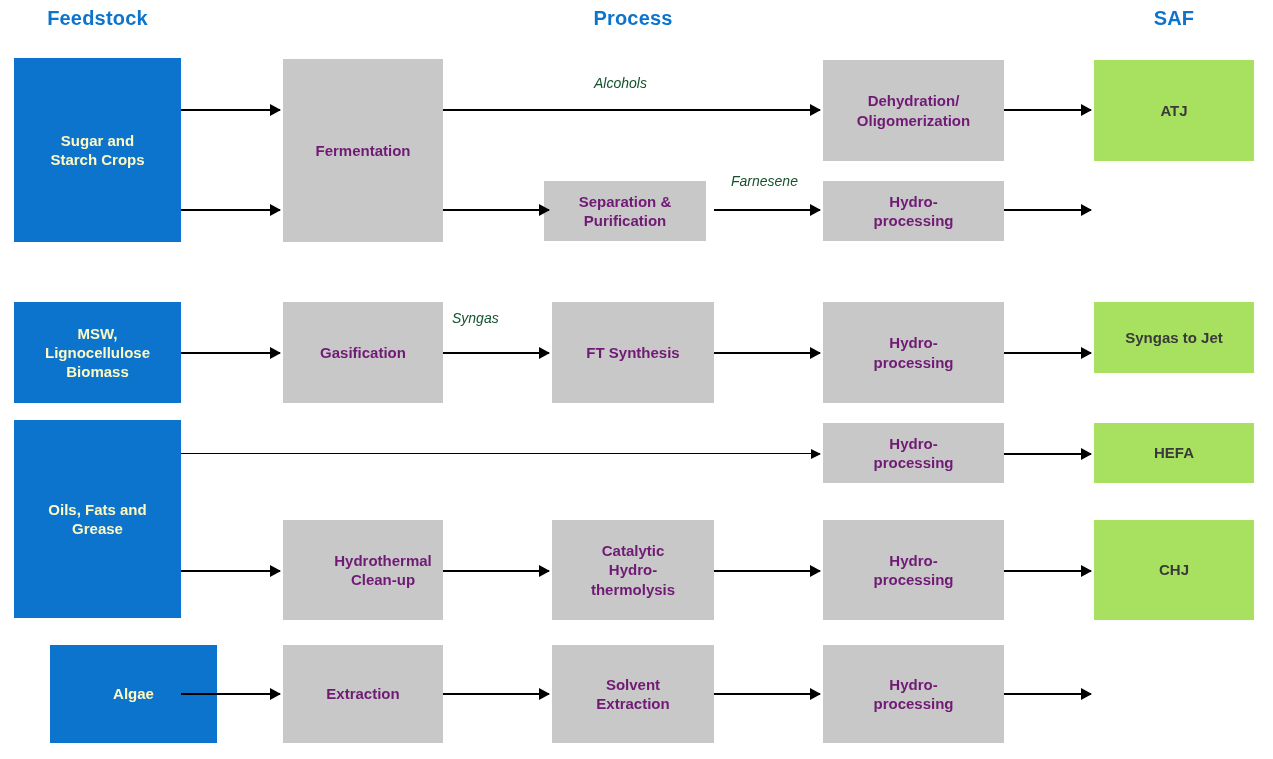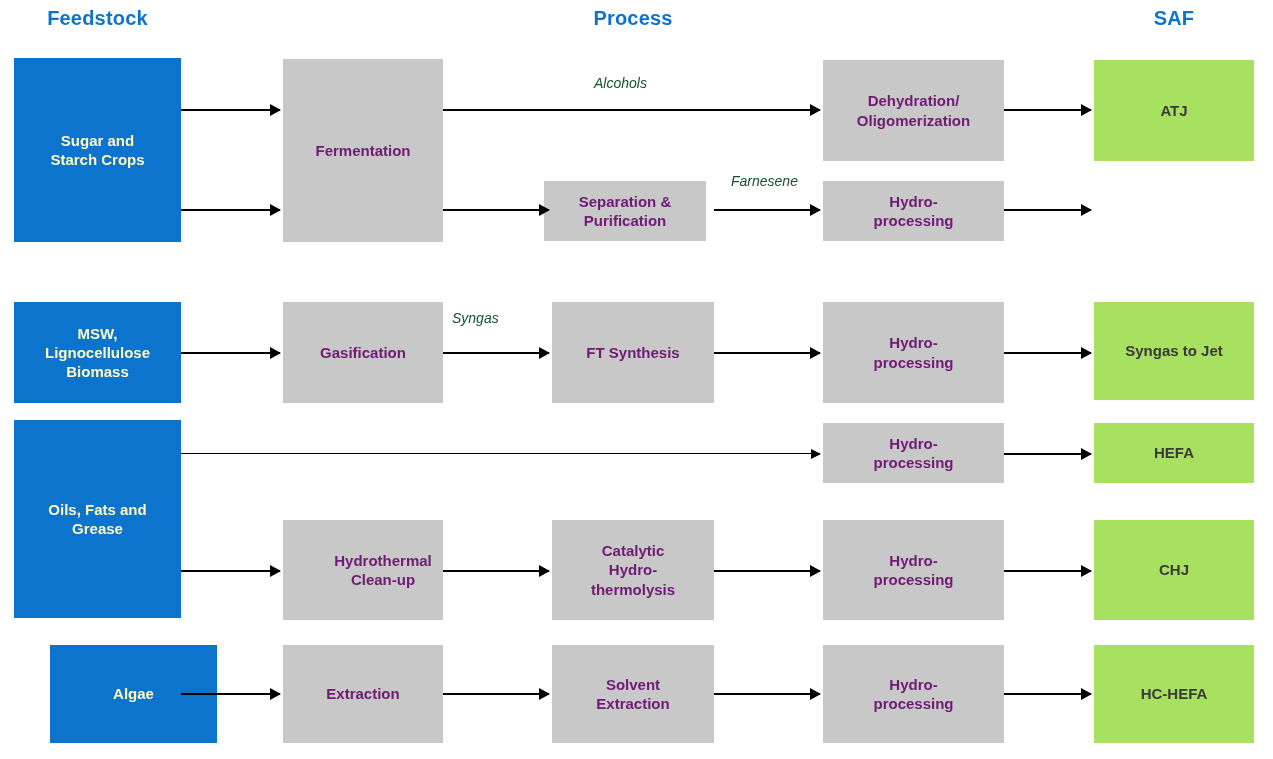--- a/index.html
+++ b/index.html
@@ -141,21 +141,21 @@
 Lignocellulose
 Biomass</div>
 
   <div class="node process" style="left:283px; top:302px; width:160px; height:101px;">Gasification</div>
 
   <div class="node process" style="left:552px; top:302px; width:162px; height:101px;">FT Synthesis</div>
 
   <div class="node process" style="left:823px; top:302px; width:181px; height:101px;">Hydro-
 processing</div>
 
-  <div class="node saf" style="left:1094px; top:302px; width:160px; height:98px;">Syngas to Jet</div>
+  <div class="node saf" style="left:1094px; top:302px; width:160px; height:71px;">Syngas to Jet</div>
 
   <div class="arrow" style="left:181px; top:352px; width:99px;"></div>
   <div class="arrow" style="left:443px; top:352px; width:106px;"></div>
   <div class="arrow" style="left:714px; top:352px; width:106px;"></div>
   <div class="arrow" style="left:1004px; top:352px; width:87px;"></div>
 
   <div class="edge-label" style="left:452px; top:311px;">Syngas</div>
 
   <div class="node feedstock" style="left:14px; top:420px; width:167px; height:198px;">Oils, Fats and
 Grease</div>
@@ -188,20 +188,19 @@
   <div class="node feedstock" style="left:14px; top:645px; width:167px; height:98px;margin-left:36px;">Algae</div>
 
   <div class="node process" style="left:283px; top:645px; width:160px; height:98px;">Extraction</div>
 
   <div class="node process" style="left:552px; top:645px; width:162px; height:98px;">Solvent
 Extraction</div>
 
   <div class="node process" style="left:823px; top:645px; width:181px; height:98px;">Hydro-
 processing</div>
 
-  <div class="node saf" style="left:1094px; top:645px; width:160px; height:98px;">HC-HEFA</div>
 
   <div class="arrow" style="left:181px; top:693px; width:99px;"></div>
   <div class="arrow" style="left:443px; top:693px; width:106px;"></div>
   <div class="arrow" style="left:714px; top:693px; width:106px;"></div>
   <div class="arrow" style="left:1004px; top:693px; width:87px;"></div>
 
 </div>
 
 </body></html>

